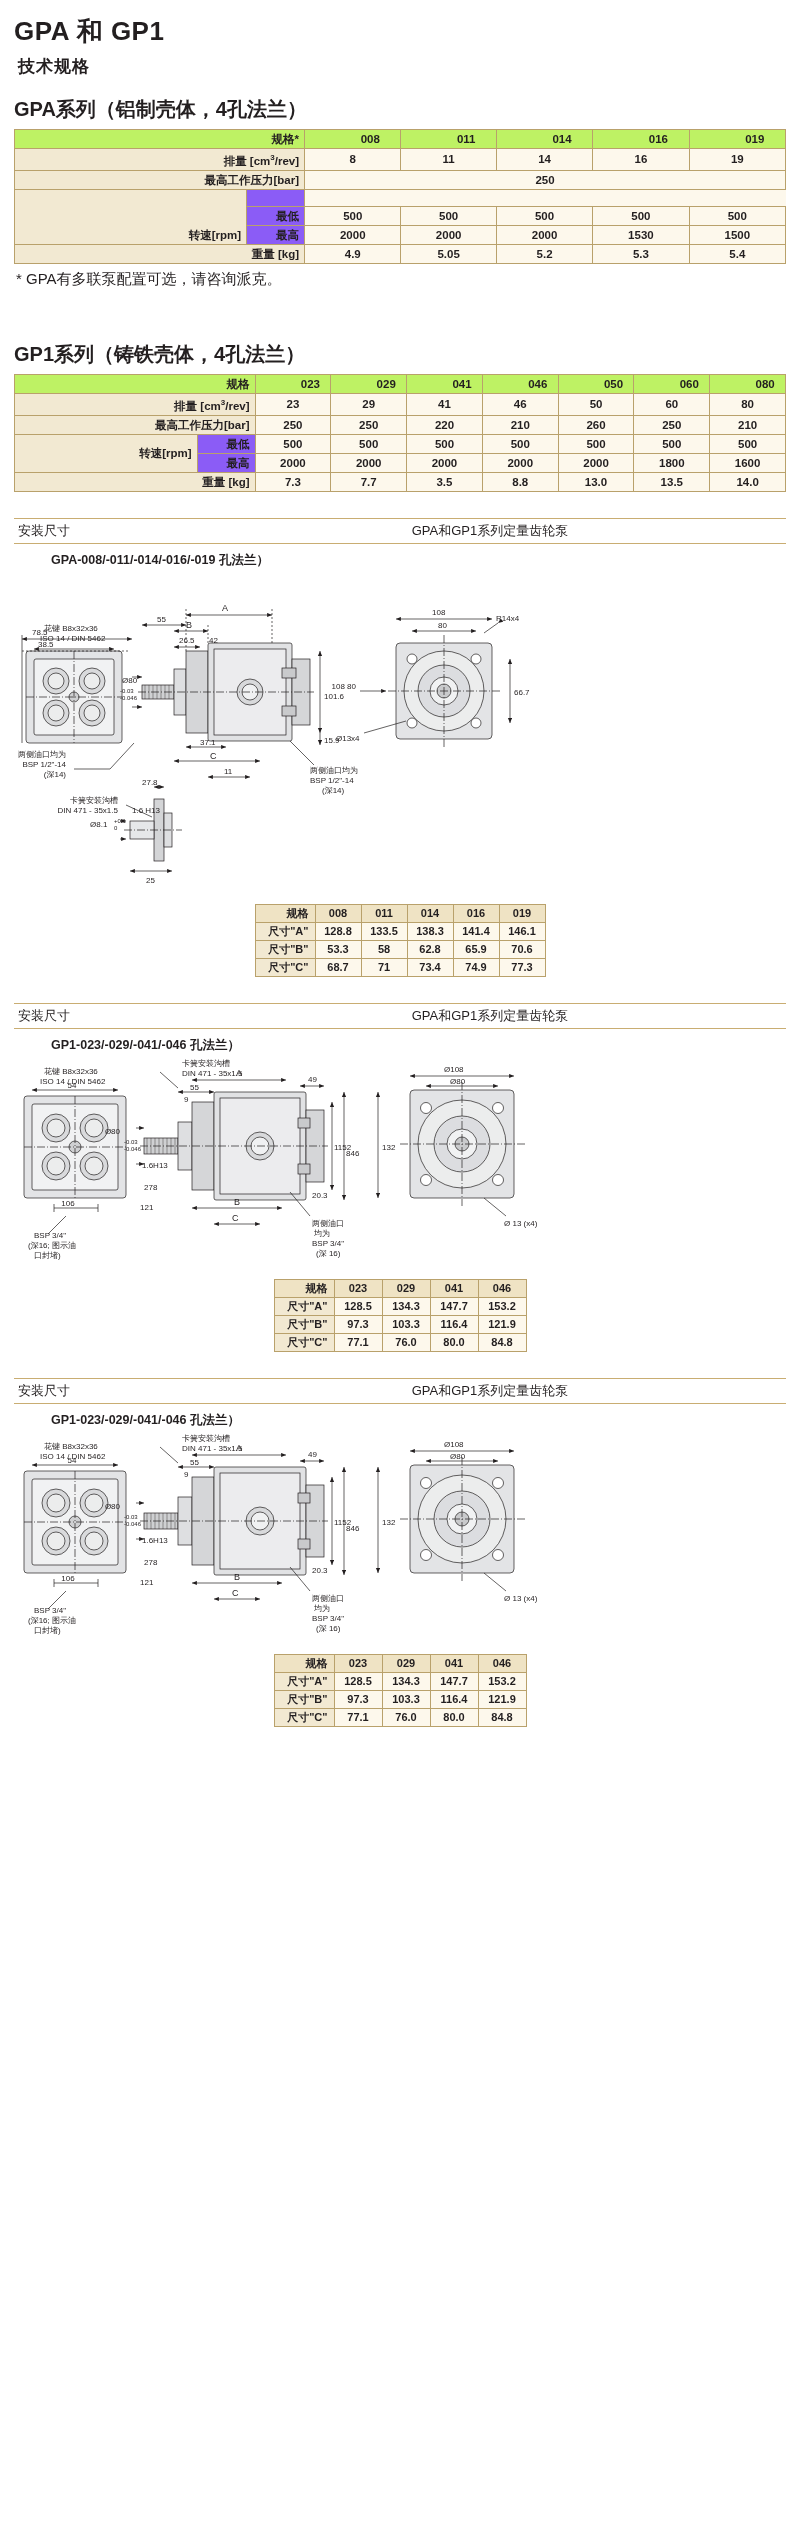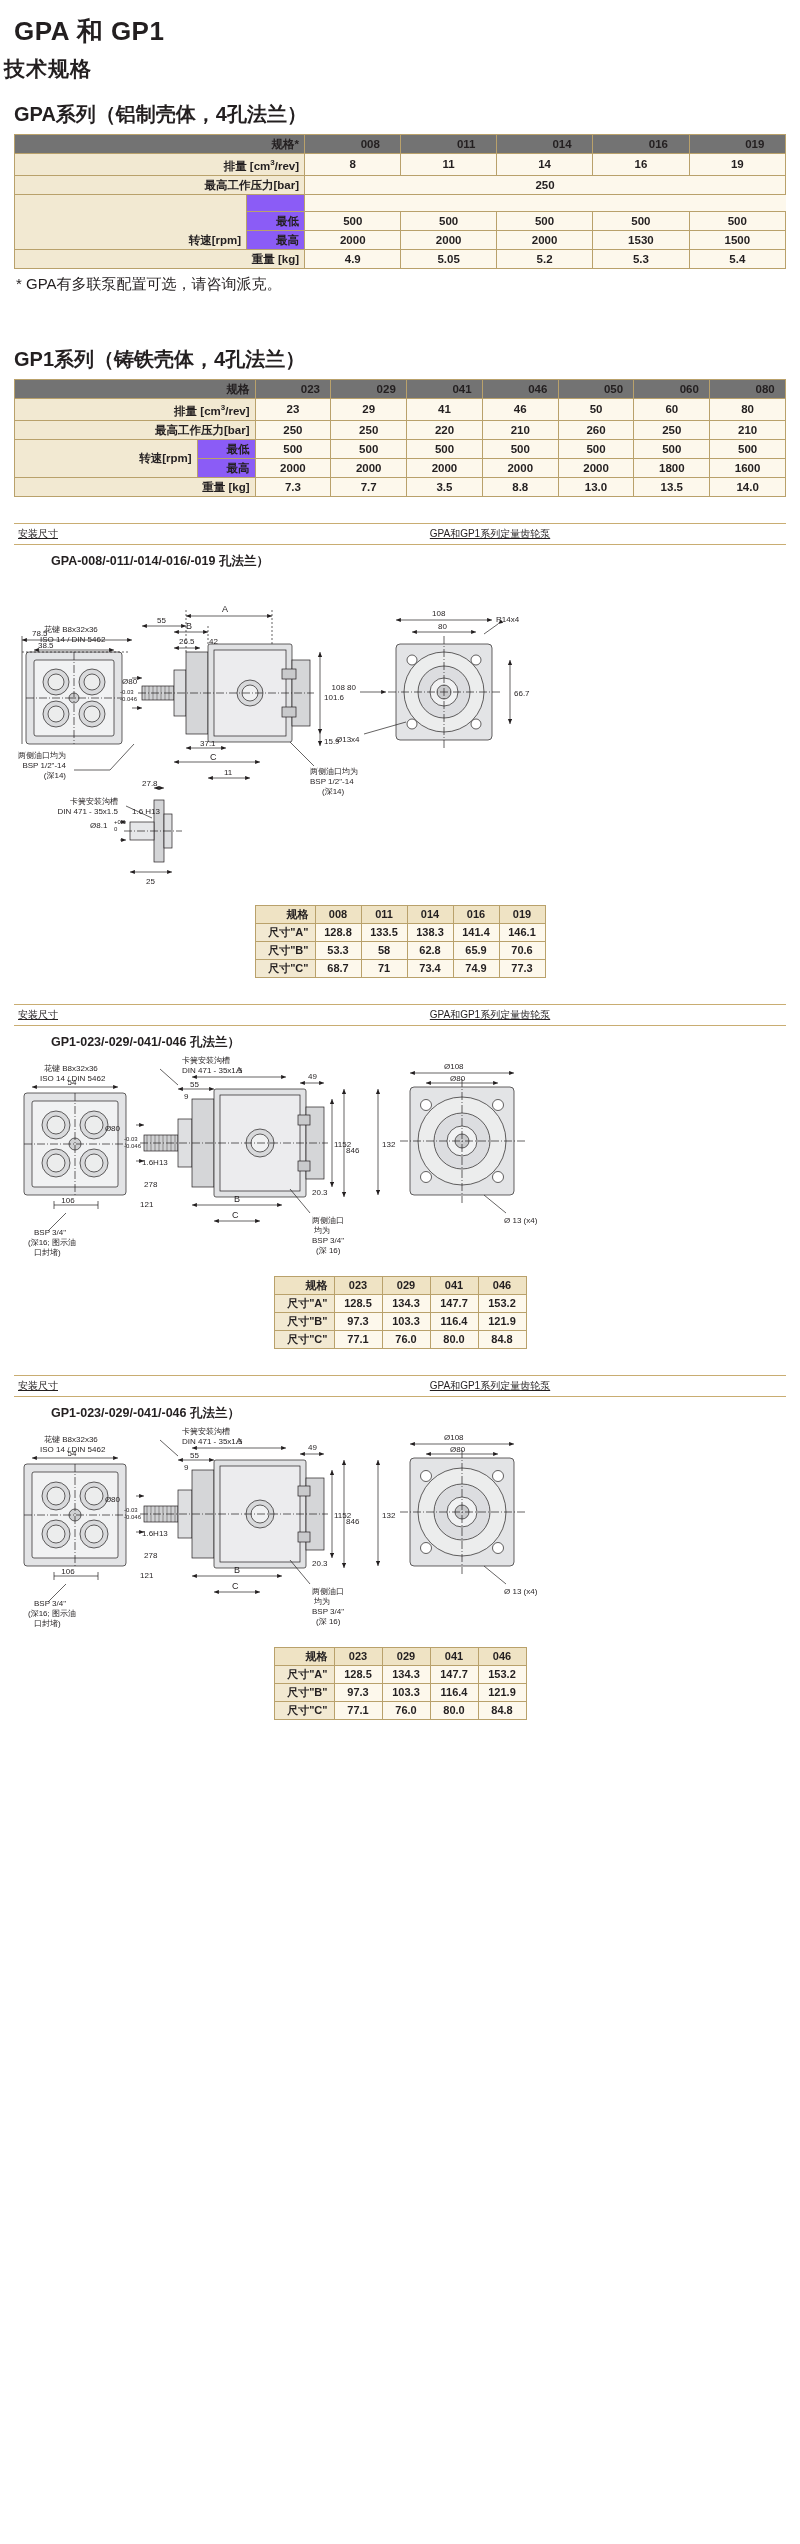--- a/index.html
+++ b/index.html
@@ -12,21 +12,21 @@
     font-size:12px;
   }
   .page { width:800px; position:relative; padding:0 0 20px 0; }
 
   
   .doc-title {
     font-size:26px; font-weight:bold; letter-spacing:0.5px;
     padding:14px 0 0 14px;
   }
   .doc-subtitle {
-    font-size:21px; font-weight:bold; padding:6px 0 0 4px; letter-spacing:1px;
+    font-size:17px; font-weight:bold; padding:6px 0 0 18px; letter-spacing:1px;
   }
 
   
   .sec-head {
     font-size:20px; font-weight:bold; padding:18px 0 6px 14px;
   }
 
   
   .tbl-wrap { padding:0 14px; }
   table.spec {
@@ -41,35 +41,34 @@
     background:#fdf8ec;
     height:17px;
     line-height:14px;
   }
   table.spec td.lbl {
     text-align:right; background:#f2e9d2; white-space:nowrap;
   }
   table.spec td.lbl2 {
     text-align:right; background:#8b5cf6; white-space:nowrap; width:58px;
   }
-  table.spec tr.hdr td { background:#737373;padding-left:40px; }
+  table.spec tr.hdr td { background:#bef264;padding-left:40px; }
   .note { font-size:15px; padding:6px 0 0 16px; }
 
   sup { font-size:8px; vertical-align:super; }
 
   
   .dim-bar {
     margin:26px 14px 0 14px;
     border-top:1px solid #c9ad72;
     border-bottom:1px solid #c9ad72;
-    font-size:10px;
+    font-size:13px;
     padding:3px 4px;
     display:flex;
     background:#ffffff;
-    text-decoration:underline;
   }
   .dim-bar .left { width:180px; }
   .dim-bar .right { flex:1; text-align:center; }
 
   .draw-title { font-size:12.5px; font-weight:bold; padding:8px 0 0 14px;margin-left:37px; }
 
   .drawing {
     position:relative;
     margin:4px 14px 0 14px;
     background:#ffffff;

